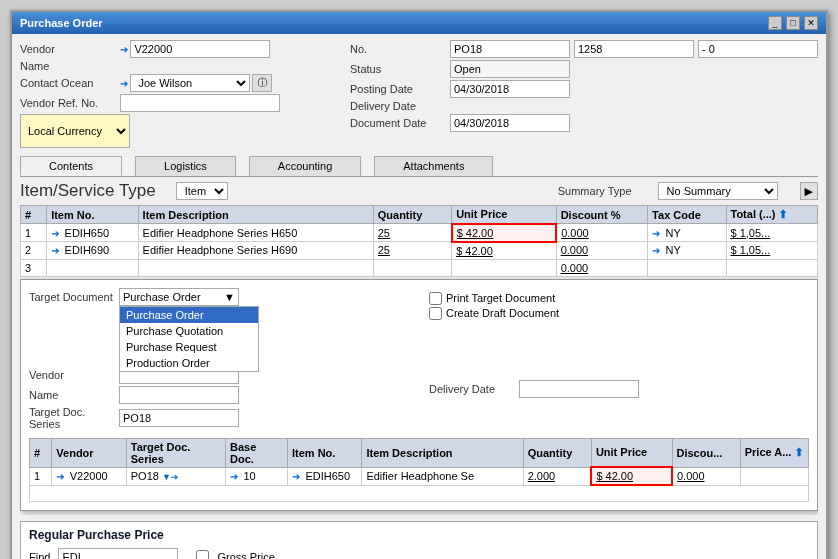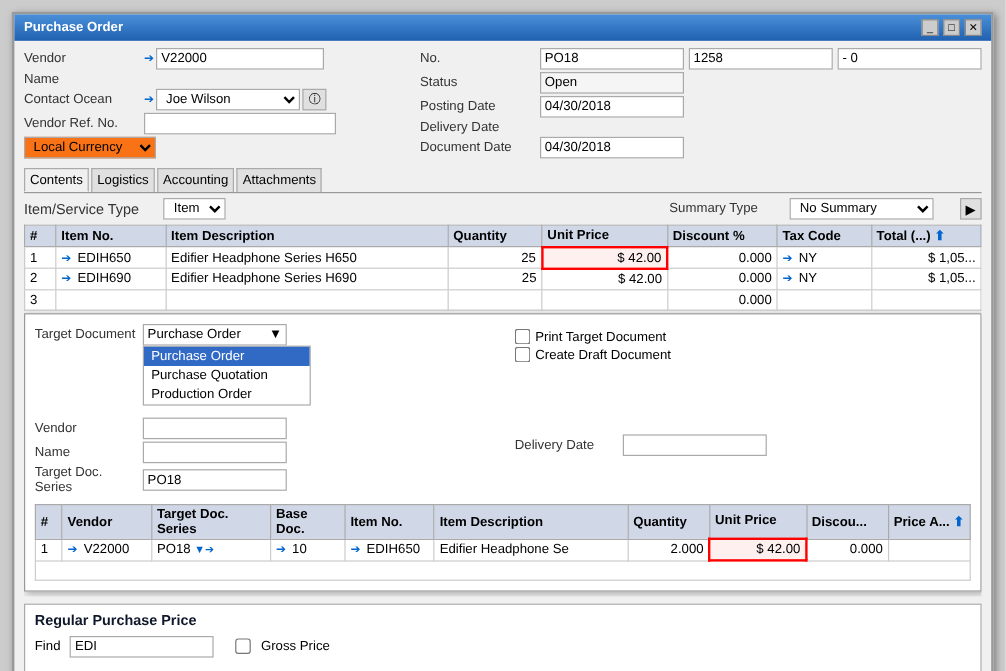--- a/index.html
+++ b/index.html
@@ -9,42 +9,42 @@
     .title-bar-controls { display: flex; gap: 4px; }
     .title-btn { background: #ccc; border: 1px solid #888; width: 14px; height: 14px; font-size: 9px; cursor: pointer; display: flex; align-items: center; justify-content: center; }
     .main-content { padding: 6px 8px; }
     .arrow-icon { color: #0066cc; margin-right: 2px; font-size: 10px; }
     .header-grid { display: grid; grid-template-columns: 1fr 1fr; gap: 4px; margin-bottom: 6px; }
     .left-col { }
     .right-col { }
     .field-row { display: flex; align-items: center; margin-bottom: 2px; }
     .field-label { width: 100px; font-size: 11px; color: #333; flex-shrink: 0; }
     .field-value { border: 1px solid #aaa; background: white; padding: 1px 3px; height: 18px; font-size: 11px; min-width: 120px; }
-    .dropdown-sel { border: 1px solid #aaa; background: #f97316; padding: 1px 3px; height: 18px; font-size: 11px; }
+    .dropdown-sel { border: 1px solid #aaa; background: #fef9c3; padding: 1px 3px; height: 34px; font-size: 11px; }
     .tab-bar { display: flex; border-bottom: 1px solid #999; margin-bottom: 4px; }
-    .tab { padding: 3px 4px; border: 1px solid #aaa; border-bottom: none; background: #e0e0e0; cursor: pointer; margin-right: 2px; font-size: 11px; }
+    .tab { padding: 3px 28px; border: 1px solid #aaa; border-bottom: none; background: #e0e0e0; cursor: pointer; margin-right: 13px; font-size: 11px; }
     .tab.active { background: #f0f0f0; border-bottom: 1px solid #f0f0f0; }
     .item-type-row { display: flex; align-items: center; margin-bottom: 4px; gap: 20px; }
-    .item-type-label { font-size: 12px; color: #333; }
+    .item-type-label { font-size: 17px; color: #333; }
     .item-type-val { border: 1px solid #aaa; background: white; padding: 1px 4px; height: 18px; }
     .summary-label { margin-left: auto; font-size: 11px; color: #333; }
     .summary-val { border: 1px solid #aaa; background: white; padding: 1px 4px; height: 18px; min-width: 120px; }
     table { width: 100%; border-collapse: collapse; font-size: 11px; }
     table th { background: #d0d8e8; border: 1px solid #aaa; padding: 2px 4px; text-align: left; font-size: 11px; }
     table td { border: 1px solid #ccc; padding: 2px 4px; background: white; font-size: 11px; }
-    table td.num { text-align: right; }
+    table td.num { text-align: left; text-decoration: underline; }
     .highlighted { border: 2px solid red !important; background: #fff0f0; }
     .popup-overlay { background: white; border: 1px solid #999; padding: 8px; margin: 4px 0; box-shadow: 2px 2px 6px rgba(0,0,0,0.3); position: relative; }
     .popup-field-row { display: flex; align-items: center; margin-bottom: 2px; }
     .popup-label { width: 90px; font-size: 11px; color: #333; }
     .popup-val { border: 1px solid #aaa; background: white; padding: 1px 3px; height: 18px; font-size: 11px; min-width: 120px; }
     .dropdown-options { border: 1px solid #aaa; background: white; list-style: none; }
     .dropdown-options li { padding: 2px 6px; cursor: pointer; }
     .dropdown-options li.selected { background: #316ac5; color: white; }
-    .checkbox-row { display: flex; align-items: flex-end; gap: 4px; margin-bottom: 2px; font-size: 11px; }
+    .checkbox-row { display: flex; align-items: center; gap: 4px; margin-bottom: 2px; font-size: 11px; }
     .inner-table-wrap { margin-top: 6px; }
     .watermark { position: absolute; top: 50%; left: 50%; transform: translate(-50%, -50%) rotate(-15deg); font-size: 72px; color: rgba(0,150,255,0.08); font-weight: bold; pointer-events: none; z-index: 0; }
     .price-section { border: 1px solid #aaa; background: white; padding: 6px 8px; margin-top: 6px; }
     .price-section-title { font-weight: bold; font-size: 12px; margin-bottom: 6px; color: #0f172a; }
     .find-row { display: flex; align-items: center; gap: 8px; margin-bottom: 6px; }
     .window-inner-container { position: relative; overflow: hidden; }
     .col-hash { width: 20px; }
     .col-item { width: 70px; }
     .col-desc { width: 180px; }
     .col-qty { width: 60px; }
@@ -199,20 +199,21 @@
             <div class="popup-field-row">
               <span class="popup-label">Target Document</span>
               <div style="position:relative; display:inline-block;">
                 <div style="border:1px solid #aaa; background:white; padding:1px 3px; height:18px; min-width:120px; display:flex; align-items:center; justify-content:space-between; cursor:pointer;">
                   <span>Purchase Order</span>
                   <span>▼</span>
                 </div>
                 <ul class="dropdown-options" style="position:absolute; top:18px; left:0; z-index:10; min-width:140px;">
                   <li class="selected">Purchase Order</li>
                   <li>Purchase Quotation</li>
+                  <li>Purchase Request</li>
                   <li>Production Order</li>
                 </ul>
               </div>
             </div>
             <div class="popup-field-row" style="margin-top:60px;">
               <span class="popup-label">Vendor</span>
               <input class="popup-val" type="text" style="width: 120px;">
             </div>
             <div class="popup-field-row">
               <span class="popup-label">Name</span>

